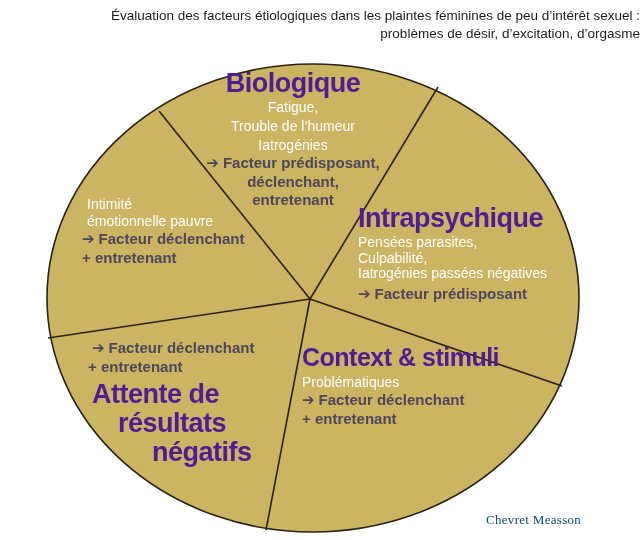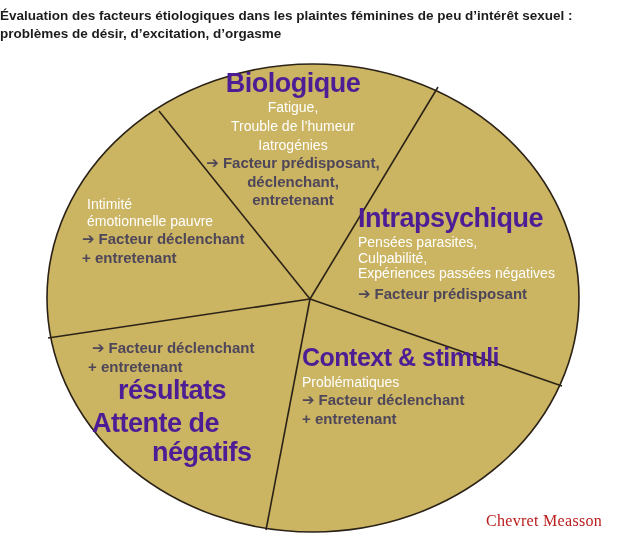--- a/index.html
+++ b/index.html
@@ -3,22 +3,22 @@
 <meta charset="utf-8">
 <style>
   html,body{margin:0;padding:0;}
   body{
     width:640px;height:540px;position:relative;overflow:hidden;
     background:#ffffff;
     font-family:"Liberation Sans","DejaVu Sans",sans-serif;
   }
   .title{
     position:absolute;top:7px;left:0;width:640px;
-    text-align:left;color:#1c1c1c;
-    font-size:13.5px;line-height:17.5px;font-weight:700;
+    text-align:right;color:#1c1c1c;
+    font-size:13.5px;line-height:17.5px;font-weight:400;
   }
   .pie-svg{position:absolute;top:0;left:0;}
   .sector{position:absolute;}
   .sec-header{
     color:#4c1d95;font-weight:700;font-size:27px;line-height:28px;
     letter-spacing:-0.5px;
   }
   .detail{
     color:#ffffff;font-weight:400;font-size:14px;line-height:17px;
   }
@@ -48,21 +48,21 @@
   .sec-att .h2{margin-left:30px;}
   .sec-att .h3{margin-left:64px;}
   .sec-att .sec-header{line-height:29px;}
   
   .sec-ctx{left:302px;top:344px;width:230px;}
   .sec-ctx .sec-header{font-size:25px;line-height:27px;}
   .sec-ctx .d-block{margin-top:3px;}
   .credit{
     position:absolute;left:486px;top:512px;
     font-family:"Liberation Serif","DejaVu Serif",serif;
-    font-size:16px;color:#b91c1c;letter-spacing:0.3px;
+    font-size:13px;color:#0c4a6e;letter-spacing:0.3px;
   }
 </style>
 </head>
 <body>
 
 <div class="title">
   <div>Évaluation des facteurs étiologiques dans les plaintes féminines de peu d’intérêt sexuel :</div>
   <div>problèmes de désir, d’excitation, d’orgasme</div>
 </div>
 
@@ -94,30 +94,30 @@
   </div>
   <div class="factor"><span class="arrow">➔</span><span>Facteur déclenchant</span></div>
   <div class="factor">+ entretenant</div>
 </div>
 
 <div class="sector sec-intra">
   <div class="sec-header">Intrapsychique</div>
   <div class="d-block">
     <div class="detail">Pensées parasites,</div>
     <div class="detail">Culpabilité,</div>
-    <div class="detail">Expériences passées négatives</div>
+    <div class="detail">Iatrogénies passées négatives</div>
   </div>
   <div class="factor"><span class="arrow">➔</span><span>Facteur prédisposant</span></div>
 </div>
 
 <div class="sector sec-att">
   <div class="factor f1"><span class="arrow">➔</span><span>Facteur déclenchant</span></div>
   <div class="factor">+ entretenant</div>
+  <div class="sec-header h1">Attente de</div>
   <div class="sec-header h2">résultats</div>
-  <div class="sec-header h1">Attente de</div>
   <div class="sec-header h3">négatifs</div>
 </div>
 
 <div class="sector sec-ctx">
   <div class="sec-header">Context &amp; stimuli</div>
   <div class="d-block">
     <div class="detail">Problématiques</div>
   </div>
   <div class="factor"><span class="arrow">➔</span><span>Facteur déclenchant</span></div>
   <div class="factor">+ entretenant</div>

